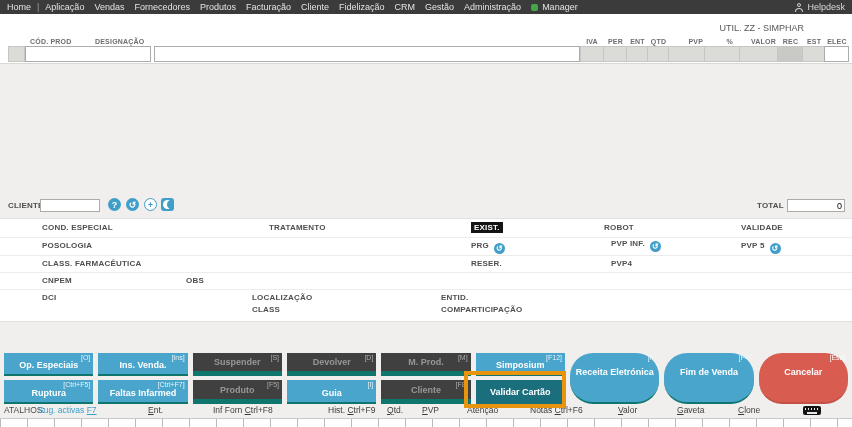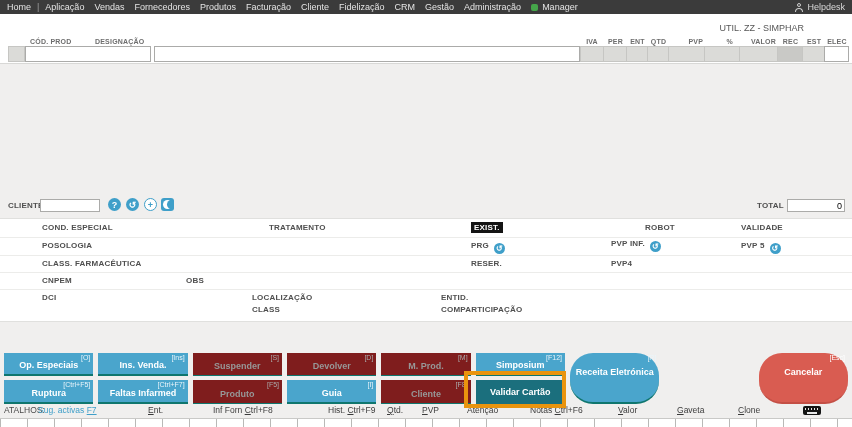--- a/index.html
+++ b/index.html
@@ -52,21 +52,21 @@
             font-size:8px;font-weight:bold;text-align:center;line-height:11px;vertical-align:-3px;margin-left:5px;cursor:pointer;}
 
   
   .btngrid{position:absolute;top:353px;left:4px;right:4px;display:grid;
            grid-template-columns:repeat(9,1fr);grid-template-rows:23px 24px;gap:4px 5px;}
   .btn{position:relative;display:flex;align-items:flex-end;justify-content:center;padding-bottom:4px;
        font-size:9px;font-weight:bold;cursor:pointer;box-sizing:border-box;white-space:nowrap;}
   .btn .key{position:absolute;top:1px;right:3px;font-size:7px;font-weight:normal;}
   .btn.blue{background:#4aa5cc;color:#fff;border-bottom:2px solid #0f766e;}
   .btn.blue .key{color:#eaf5fa;}
-  .btn.white{background:#7f1d1d;color:#979797;border-bottom:1px solid #0f766e;}
+  .btn.white{background:#404040;color:#979797;border-bottom:5px solid #0f766e;}
   .btn.white .key{color:#ababab;}
   .btn.tall{grid-row:1/3;align-items:center;padding-bottom:12px;border-radius:23px;}
   .btn.red{background:#d95c51;color:#fff;border-bottom:2px solid #c44f45;}
   .btn.teal{background:#1b6f7d;color:#fff;align-items:center;padding-bottom:0;border-bottom:none;}
 
   .highlight{position:absolute;left:464px;top:371px;width:94px;height:29px;border:4px solid #e9940e;
              pointer-events:none;z-index:9;}
 
   
   .statusbar{position:absolute;top:404px;left:0;right:0;height:13px;font-size:8.5px;color:#3c3c3c;}
@@ -153,21 +153,21 @@
 
   <div class="infopanel">
     <div class="rowsep" style="top:18px"></div>
     <div class="rowsep" style="top:36px"></div>
     <div class="rowsep" style="top:53px"></div>
     <div class="rowsep" style="top:70px"></div>
 
     <span class="ilbl" style="left:8px;top:4px">COND. ESPECIAL</span>
     <span class="ilbl" style="left:235px;top:4px">TRATAMENTO</span>
     <span class="ilbl chip" style="left:437px;top:3px">EXIST.</span>
-    <span class="ilbl" style="left:611px;top:4px">ROBOT</span>
+    <span class="ilbl" style="left:570px;top:4px">ROBOT</span>
     <span class="ilbl" style="left:707px;top:4px">VALIDADE</span>
 
     <span class="ilbl" style="left:8px;top:22px">POSOLOGIA</span>
     <span class="ilbl" style="left:437px;top:22px"><span>PRG</span><span class="minihist">↺</span></span>
     <span class="ilbl" style="left:577px;top:20px"><span>PVP INF.</span><span class="minihist">↺</span></span>
     <span class="ilbl" style="left:707px;top:22px"><span>PVP 5</span><span class="minihist">↺</span></span>
 
     <span class="ilbl" style="left:8px;top:40px">CLASS. FARMACÊUTICA</span>
     <span class="ilbl" style="left:437px;top:40px">RESER.</span>
     <span class="ilbl" style="left:577px;top:40px">PVP4</span>
@@ -203,20 +203,24 @@
       <span class="key">[M]</span>
       <span>M. Prod.</span>
     </div>
     <div class="btn blue" style="grid-column:6;grid-row:1">
       <span class="key">[F12]</span>
       <span>Simposium</span>
     </div>
     <div class="btn blue tall" style="grid-column:7">
       <span class="key">[R]</span>
       <span>Receita Eletrónica</span>
+    </div>
+    <div class="btn blue tall" style="grid-column:8">
+      <span class="key">[F4]</span>
+      <span>Fim de Venda</span>
     </div>
     <div class="btn blue" style="grid-column:1;grid-row:2">
       <span class="key">[Ctrl+F5]</span>
       <span>Ruptura</span>
     </div>
     <div class="btn red tall" style="grid-column:9">
       <span class="key">[Esc]</span>
       <span>Cancelar</span>
     </div>
     <div class="btn blue" style="grid-column:2;grid-row:2">

